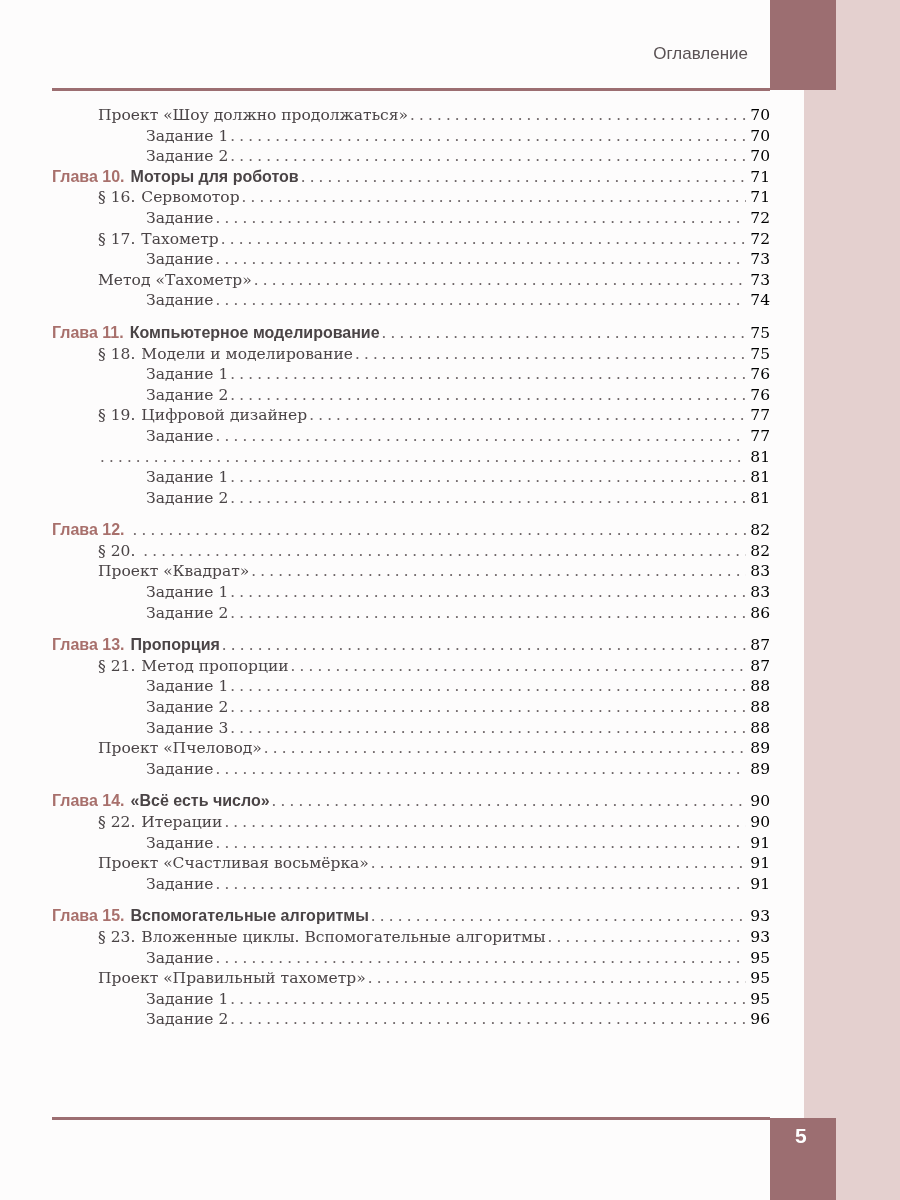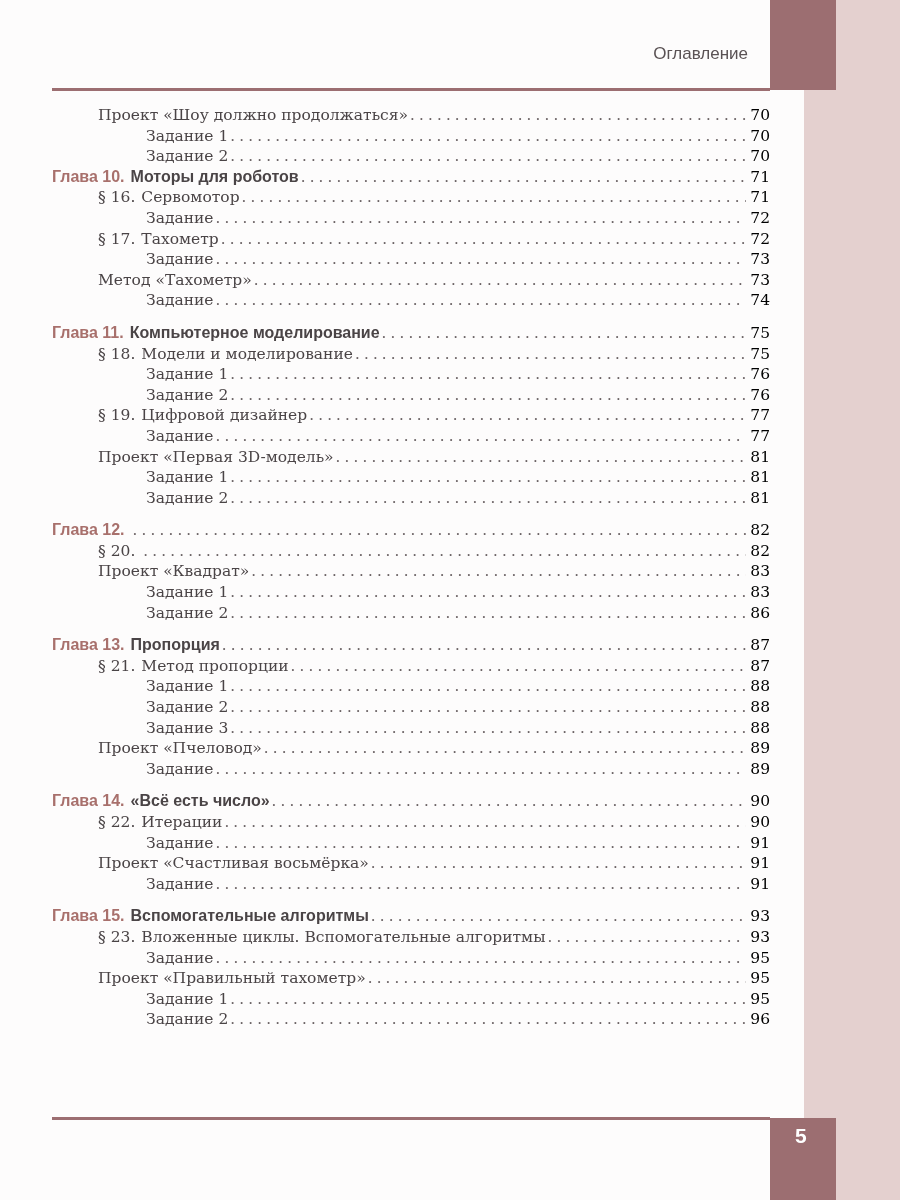--- a/index.html
+++ b/index.html
@@ -156,21 +156,20 @@
         <span>Цифровой дизайнер</span>
         <span class="leader"></span>
         <span class="pg">77</span>
       </div>
       <div class="row lvl2">
         <span>Задание</span>
         <span class="leader"></span>
         <span class="pg">77</span>
       </div>
       <div class="row lvl1">
-        <span>Проект «Первая 3D-модель»</span>
         <span class="leader"></span>
         <span class="pg">81</span>
       </div>
       <div class="row lvl2">
         <span>Задание 1</span>
         <span class="leader"></span>
         <span class="pg">81</span>
       </div>
       <div class="row lvl2">
         <span>Задание 2</span>

